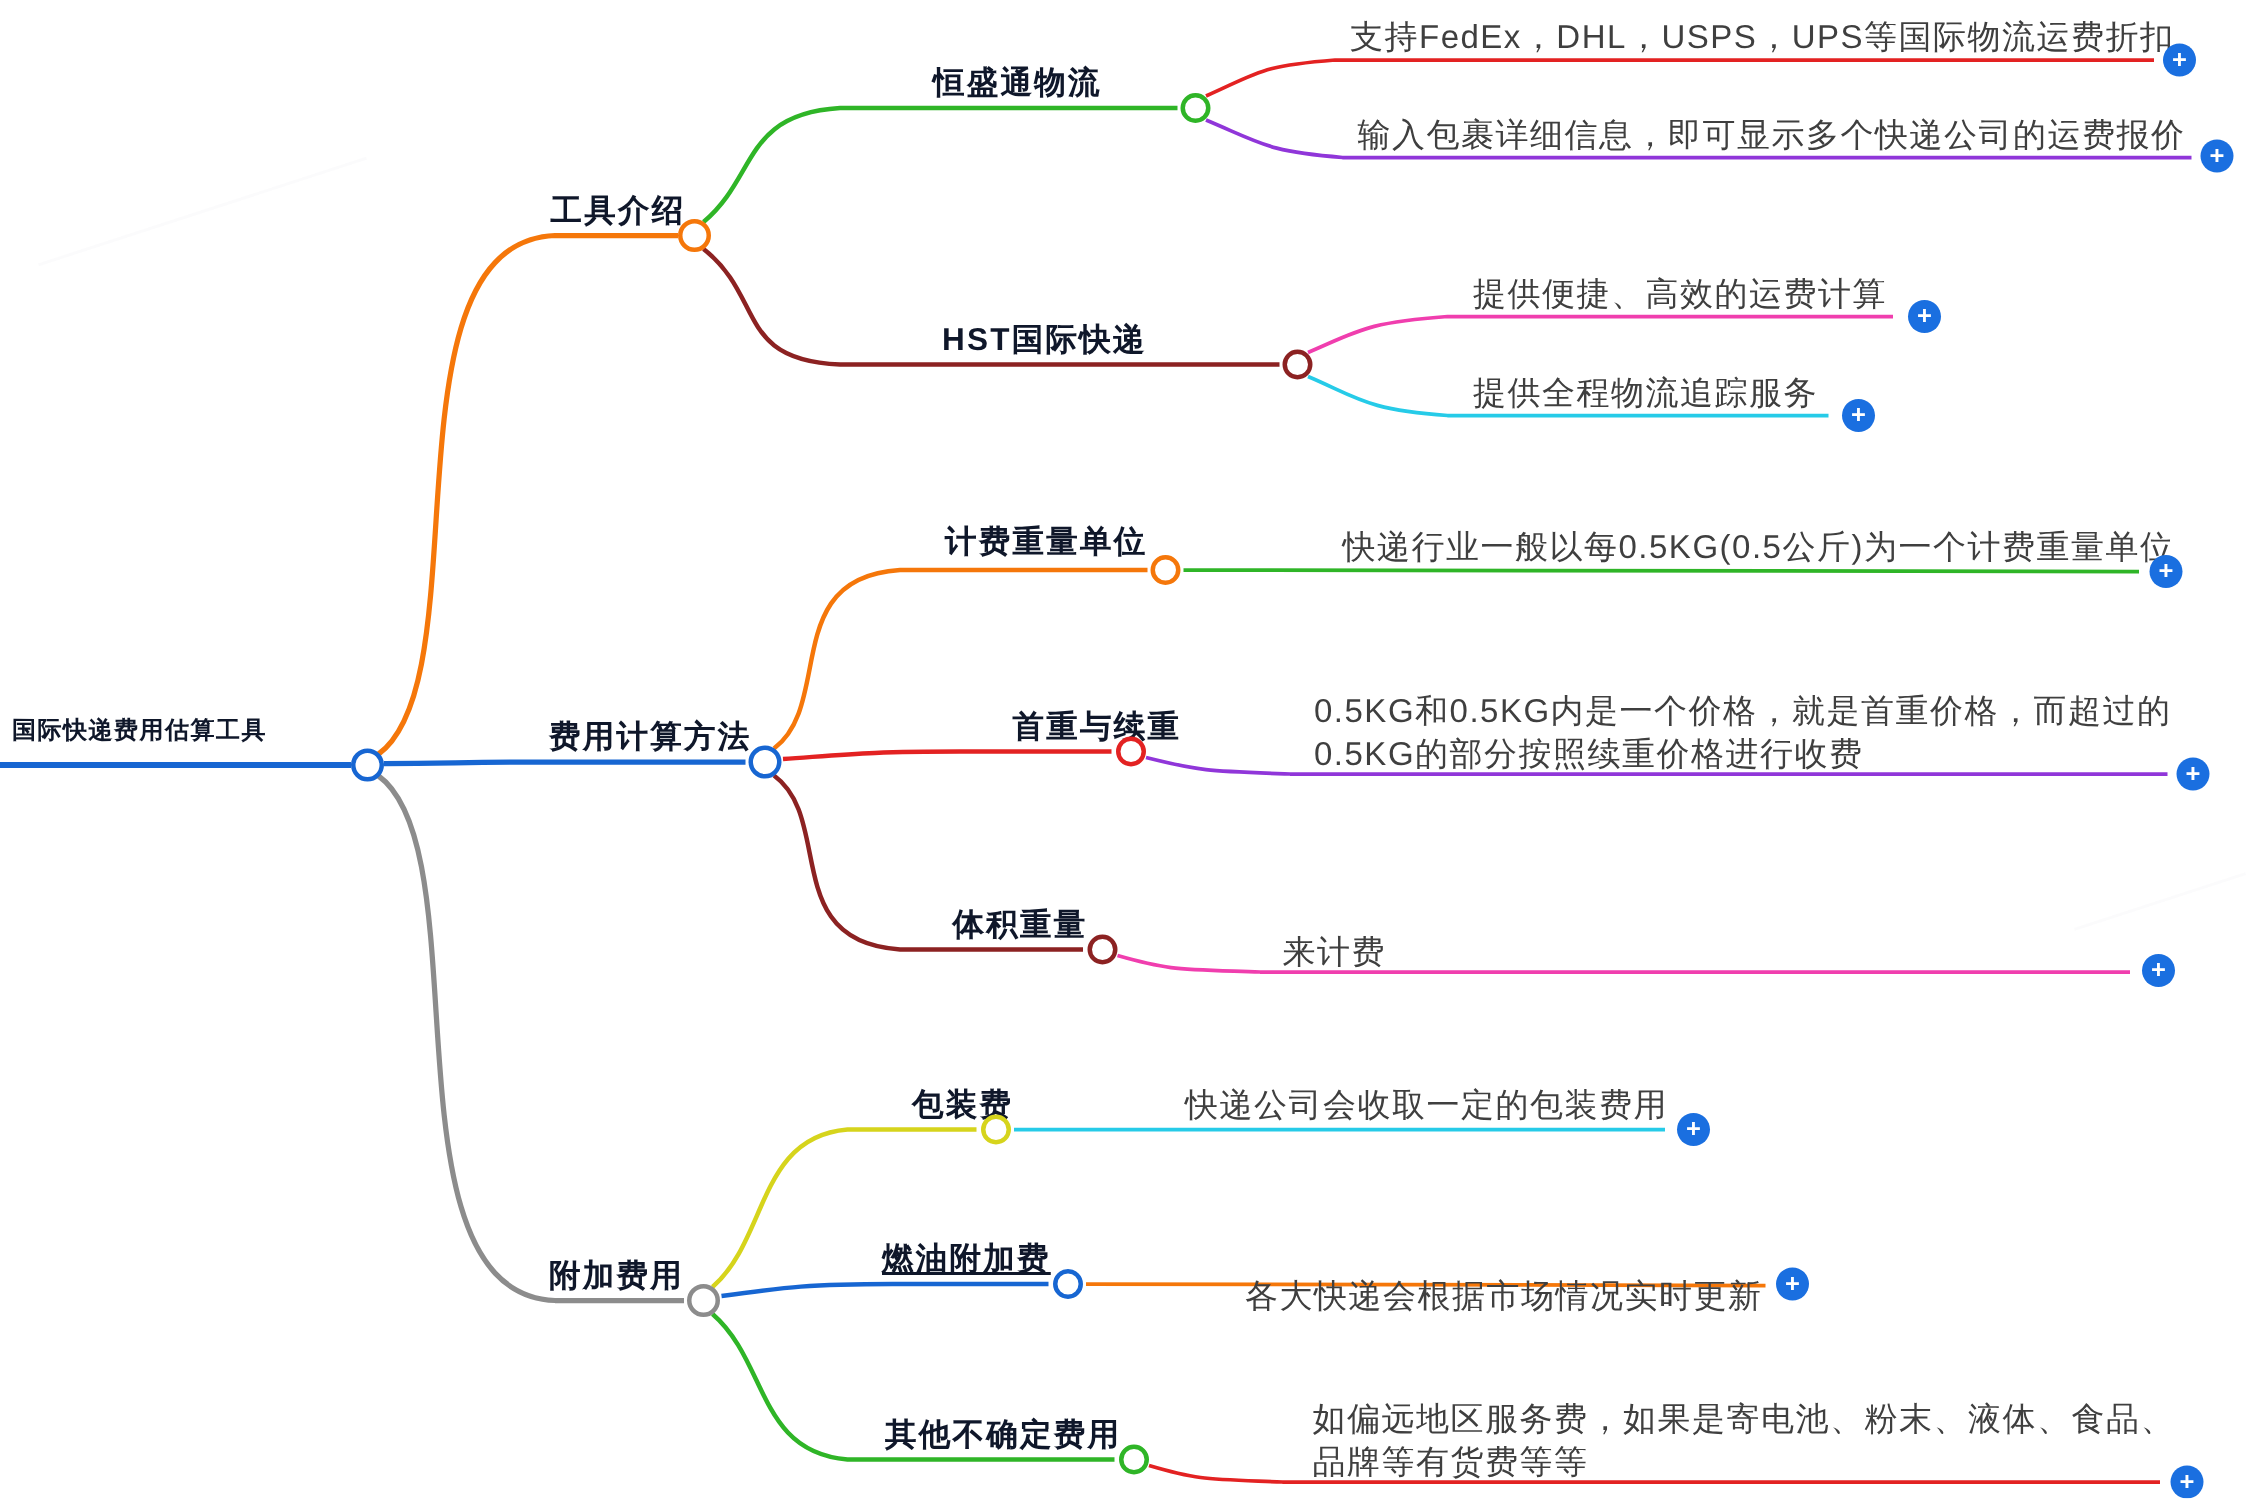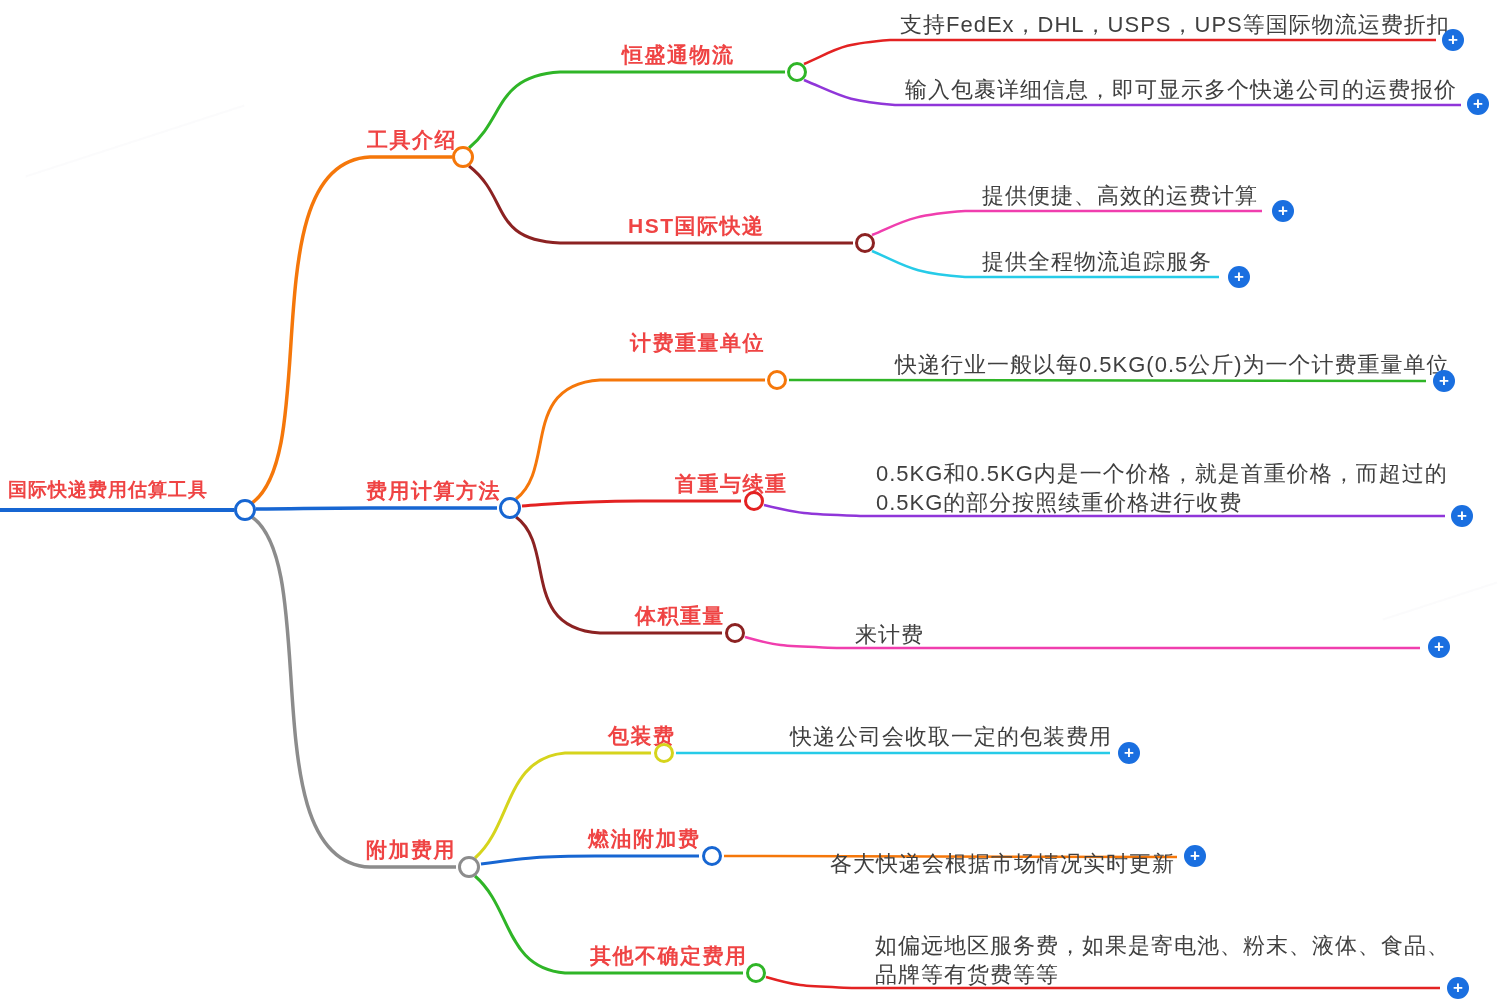--- a/index.html
+++ b/index.html
@@ -1,20 +1,20 @@
 <!DOCTYPE html>
 <html><head>
 <meta charset="utf-8">
 <style>
   html,body{margin:0;padding:0;background:#fff;}
   #canvas{position:relative;width:1505px;height:999px;background:#ffffff;overflow:hidden;
           font-family:"Liberation Sans","DejaVu Sans",sans-serif;}
   #wires{position:absolute;left:0;top:0;}
-  .lbl{position:absolute;white-space:nowrap;font-weight:700;color:#ef4444;font-size:21px;letter-spacing:1.5px;}
-  .root-lbl{font-size:19px;letter-spacing:1px;}
+  .lbl{position:absolute;white-space:nowrap;font-weight:700;color:#0f172a;font-size:21px;letter-spacing:1.5px;}
+  .root-lbl{font-size:16px;letter-spacing:1px;}
   .leaf{position:absolute;white-space:nowrap;font-weight:400;color:#3f3f3f;font-size:22px;letter-spacing:1px;}
   .leaf2{line-height:29px;}
   .circle{position:absolute;width:22px;height:22px;border-radius:50%;background:#fff;
           box-sizing:border-box;border:3px solid #000;}
   .circle-sm{width:20px;height:20px;}
   .plus{position:absolute;width:22px;height:22px;border-radius:50%;background:#1A6FE0;color:#fff;
         font:700 17px/21px "Liberation Sans","DejaVu Sans",sans-serif;text-align:center;cursor:pointer;}
   .smudge{position:absolute;background:#aab;opacity:.05;transform:rotate(-18deg);}
 </style>
 </head>
@@ -62,27 +62,27 @@
     <path d="M 766 977 C 800 987 805 986 855 988 L 1440 988" stroke="#E32222" stroke-width="2.5" fill="none"></path>
   </svg>
 
   <div class="lbl root-lbl" style="left:8px;top:477px;">国际快递费用估算工具</div>
 
   <div class="lbl" style="left:367px;top:126px;">工具介绍</div>
   <div class="lbl" style="left:622px;top:41px;">恒盛通物流</div>
   <div class="lbl" style="left:628px;top:212px;">HST国际快递</div>
 
   <div class="lbl" style="left:366px;top:477px;">费用计算方法</div>
-  <div class="lbl" style="left:630px;top:329px;">计费重量单位</div>
+  <div class="lbl" style="left:630px;top:347px;">计费重量单位</div>
   <div class="lbl" style="left:630px;top:470px;margin-left:45px;">首重与续重</div>
   <div class="lbl" style="left:635px;top:602px;">体积重量</div>
 
   <div class="lbl" style="left:366px;top:836px;">附加费用</div>
   <div class="lbl" style="left:608px;top:722px;">包装费</div>
-  <div class="lbl" style="left:588px;top:825px;">燃油附加费</div>
+  <div class="lbl" style="left:588px;top:825px;text-decoration:underline;">燃油附加费</div>
   <div class="lbl" style="left:590px;top:942px;">其他不确定费用</div>
 
   <div class="leaf" style="left:900px;top:10px;">支持FedEx，DHL，USPS，UPS等国际物流运费折扣</div>
   <div class="leaf" style="left:982px;top:181px;">提供便捷、高效的运费计算</div>
   <div class="leaf" style="left:905px;top:75px;">输入包裹详细信息，即可显示多个快递公司的运费报价</div>
   <div class="leaf" style="left:982px;top:247px;">提供全程物流追踪服务</div>
 
   <div class="leaf" style="left:895px;top:350px;">快递行业一般以每0.5KG(0.5公斤)为一个计费重量单位</div>
 
   <div class="leaf leaf2" style="left:876px;top:459px;">

